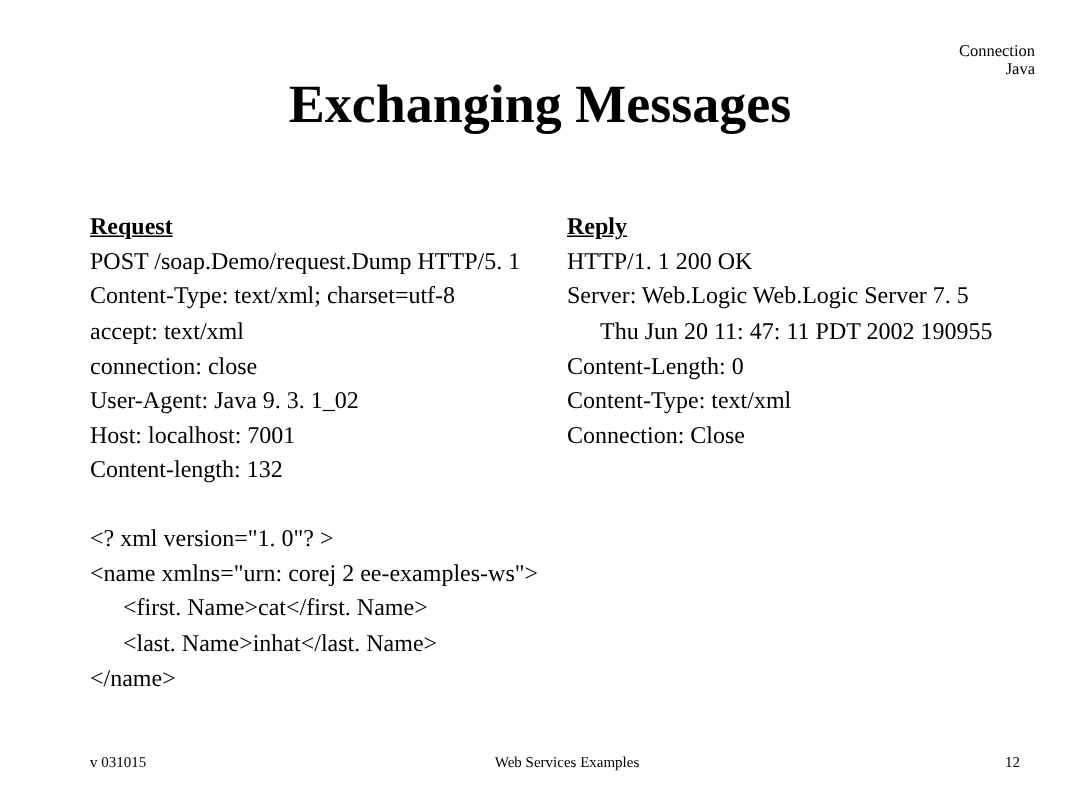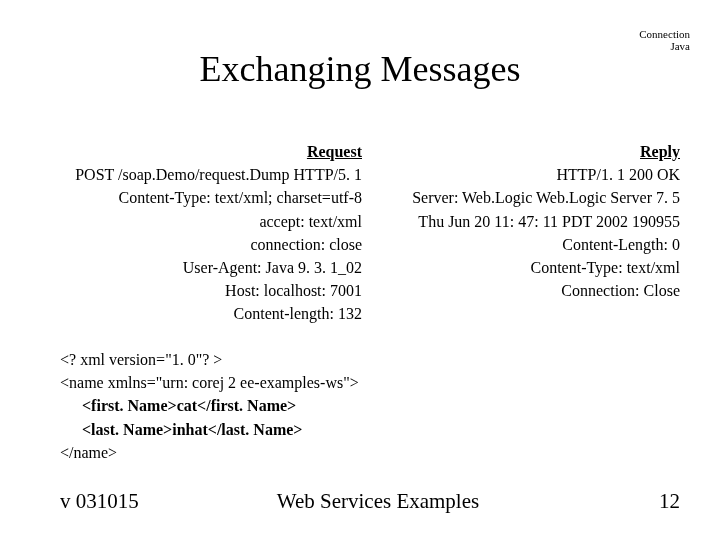--- a/index.html
+++ b/index.html
@@ -25,59 +25,58 @@
     line-height: 1.1;
     text-align: right;
   }
   .title {
     position: absolute;
     top: 48px;
     left: 0;
     right: 0;
     text-align: center;
     font-size: 36px;
-    font-weight: normal;
+    font-weight: bold;
   }
   .columns {
     position: absolute;
     top: 140px;
     left: 60px;
     right: 40px;
     display: flex;
     flex-direction: row;
     font-size: 16px;
     line-height: 1.45;
   }
   .col {
     flex: 1;
-    text-align: right;
   }
   .col.left { padding-right: 8px; }
   .col.right { padding-left: 8px; }
   .heading {
     font-weight: bold;
     text-decoration: underline;
   }
   .indent {
     padding-left: 22px;
   }
   .xml-block {
     position: absolute;
     top: 348px;
     left: 60px;
     font-size: 16px;
     line-height: 1.45;
   }
-  .xml-block .indent1 { padding-left: 22px; font-weight: bold; }
+  .xml-block .indent1 { padding-left: 22px; }
   .footer {
     position: absolute;
     bottom: 26px;
     left: 60px;
     right: 40px;
-    font-size: 21px;
+    font-size: 10px;
   }
   .footer-center {
     position: absolute;
     left: 16px;
     right: 0;
     text-align: center;
   }
   .footer-left { float: left; }
   .footer-right { float: right; }
 </style>

